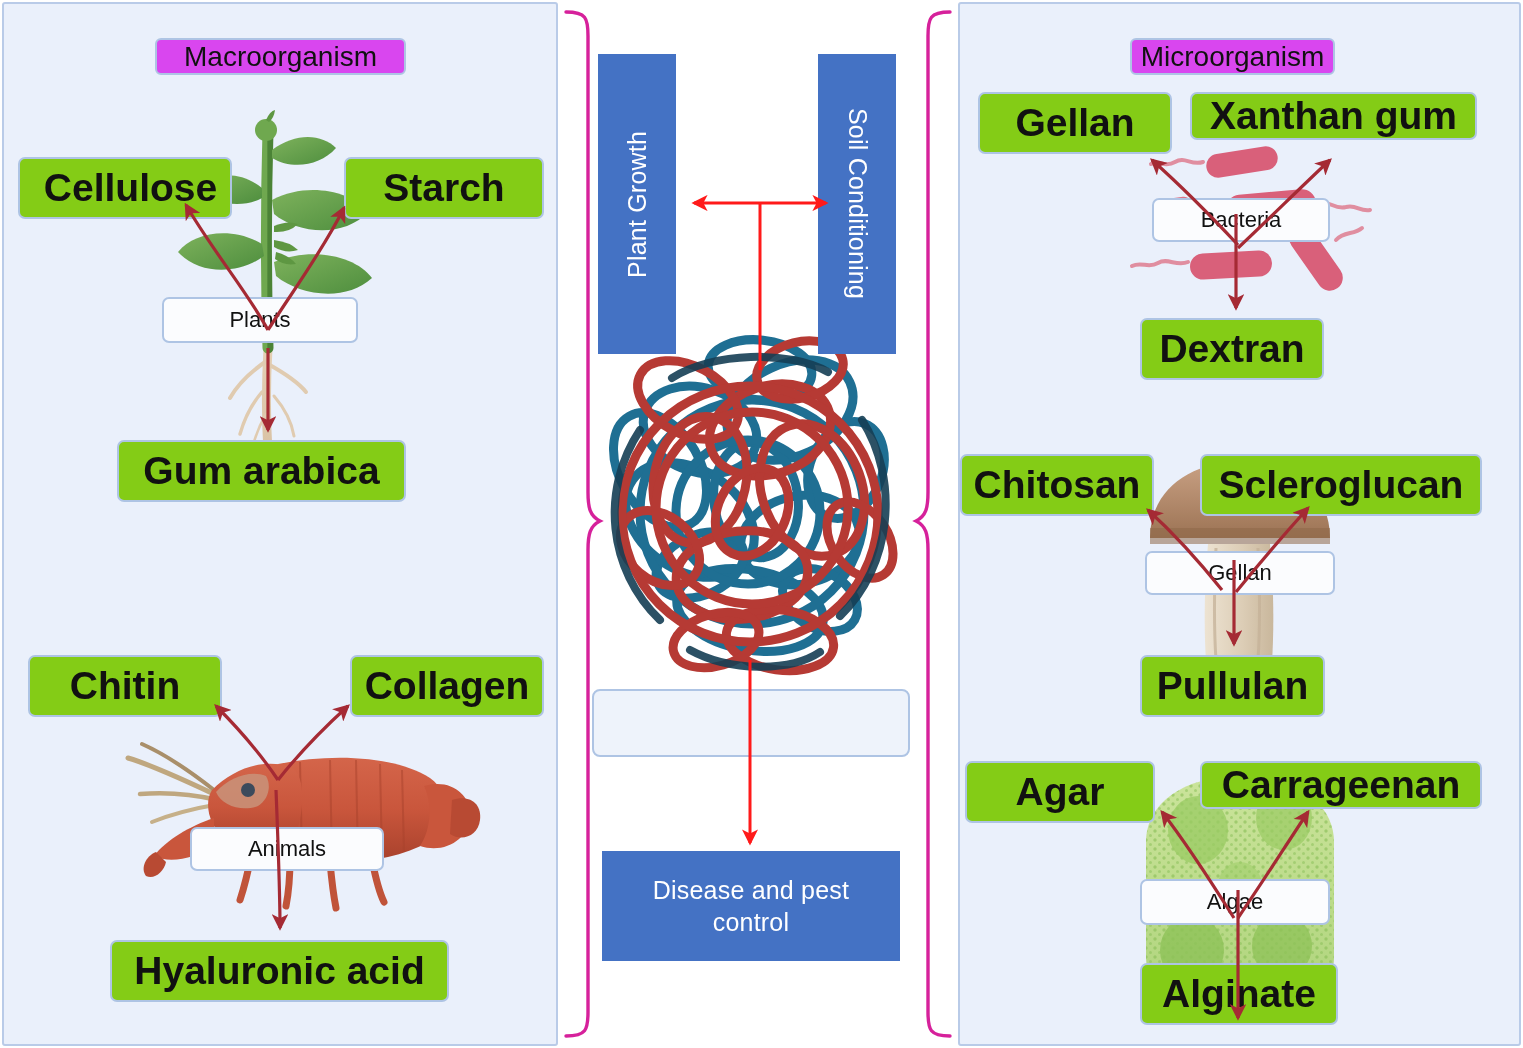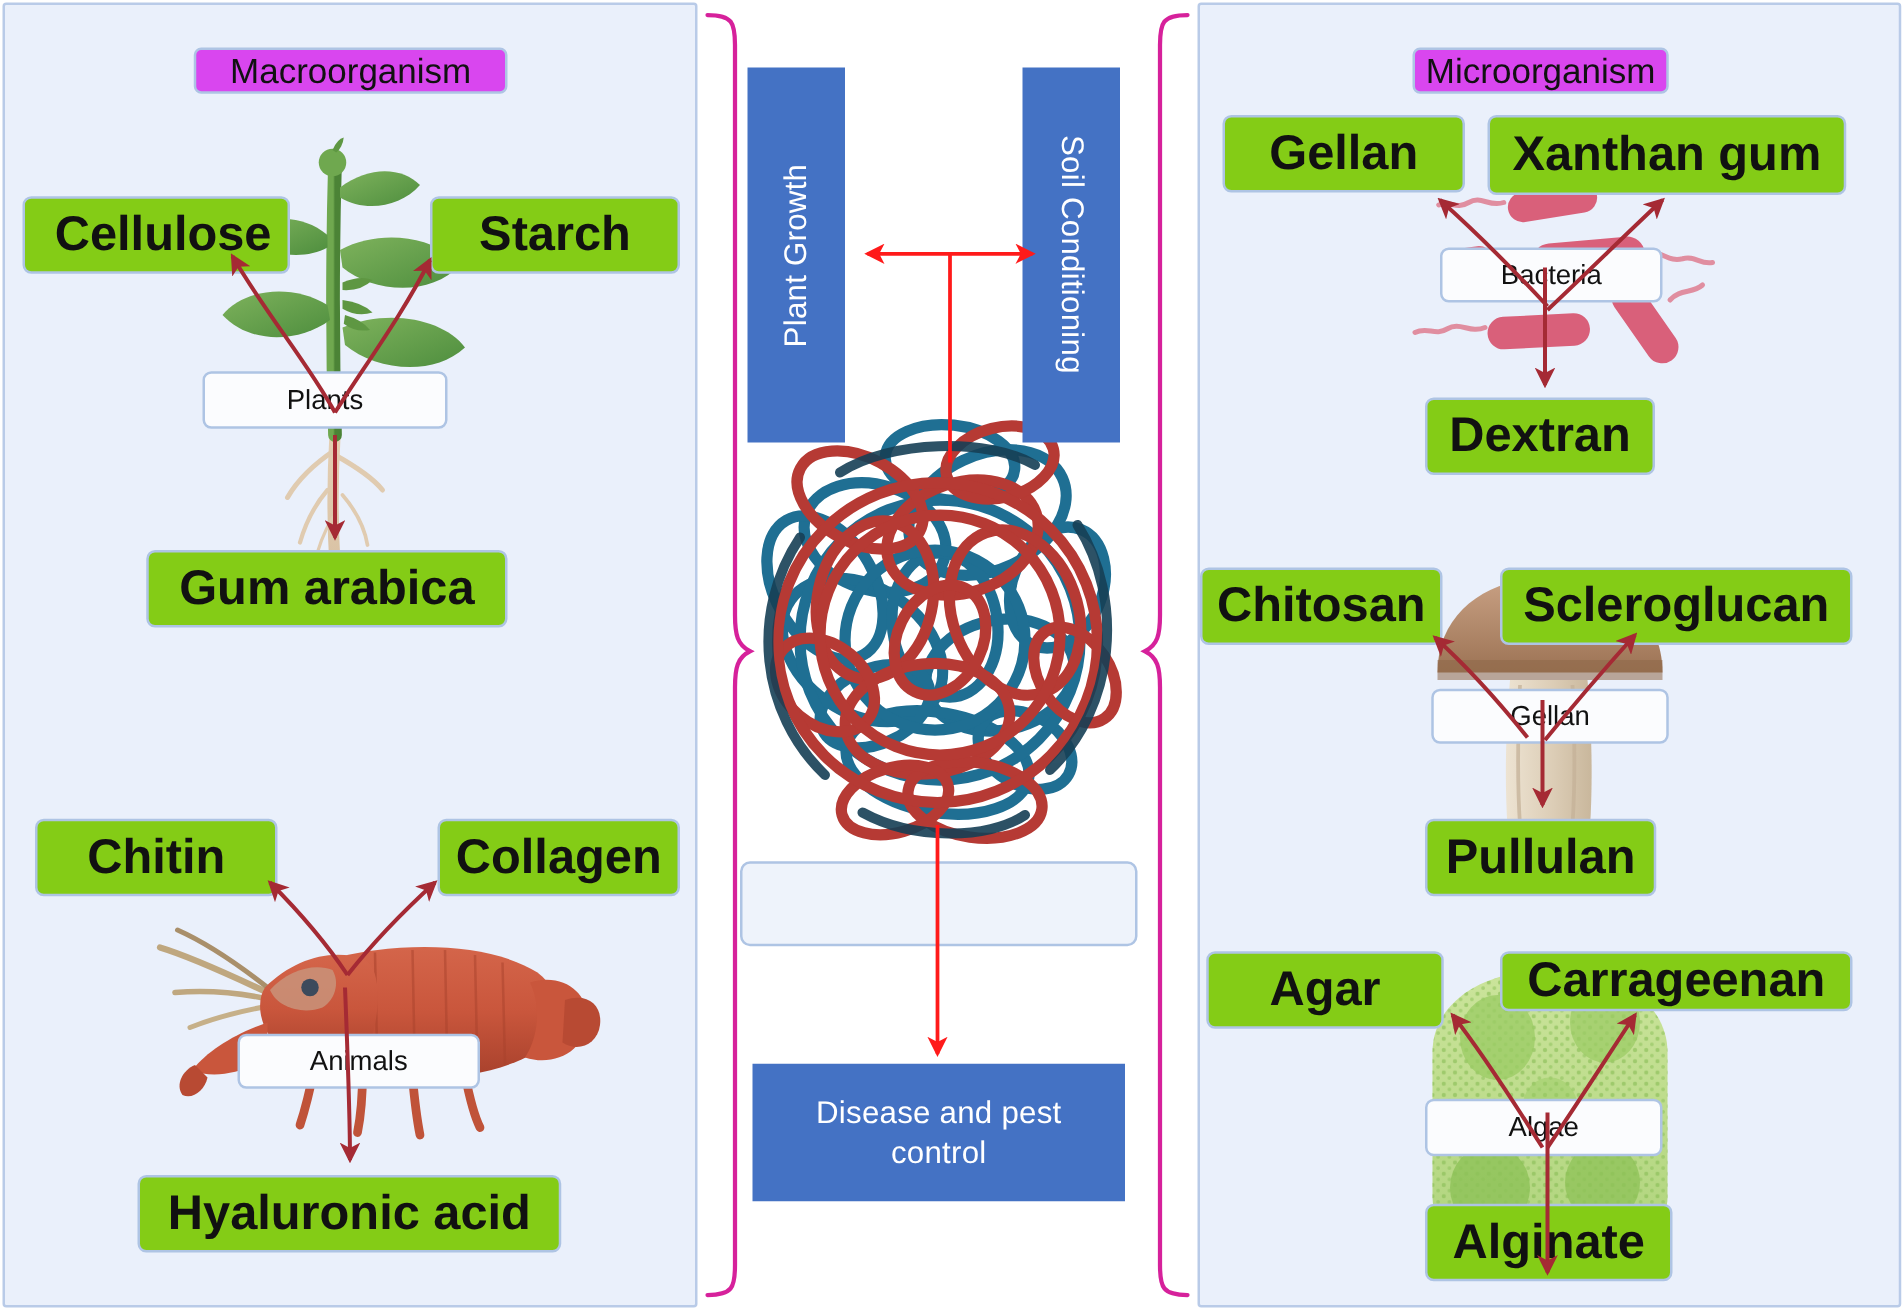--- a/index.html
+++ b/index.html
@@ -267,21 +267,21 @@
   <div class="lbl big" style="left:117px;top:440px;width:289px;height:62px;">Gum arabica</div>
 
   <div class="lbl big" style="left:28px;top:655px;width:194px;height:62px;">Chitin</div>
   <div class="lbl big" style="left:350px;top:655px;width:194px;height:62px;">Collagen</div>
   <div class="lbl mid" style="left:190px;top:827px;width:194px;height:44px;">Animals</div>
   <div class="lbl big" style="left:110px;top:940px;width:339px;height:62px;">Hyaluronic acid</div>
 
   <div class="lbl small" style="left:1130px;top:38px;width:205px;height:37px;">Microorganism</div>
 
   <div class="lbl big" style="left:978px;top:92px;width:194px;height:62px;">Gellan</div>
-  <div class="lbl big" style="left:1190px;top:92px;width:287px;height:64px;text-align:right;">Xanthan gum</div>
+  <div class="lbl big" style="left:1190px;top:92px;width:287px;height:48px;text-align:right;">Xanthan gum</div>
   <div class="lbl mid" style="left:1152px;top:198px;width:178px;height:44px;">Bacteria</div>
   <div class="lbl big" style="left:1140px;top:318px;width:184px;height:62px;">Dextran</div>
 
   <div class="lbl big" style="left:960px;top:454px;width:194px;height:62px;">Chitosan</div>
   <div class="lbl big" style="left:1200px;top:454px;width:282px;height:62px;">Scleroglucan</div>
   <div class="lbl mid" style="left:1145px;top:551px;width:190px;height:44px;">Gellan</div>
   <div class="lbl big" style="left:1140px;top:655px;width:185px;height:62px;">Pullulan</div>
 
   <div class="lbl big" style="left:965px;top:761px;width:190px;height:62px;">Agar</div>
   <div class="lbl big" style="left:1200px;top:761px;width:282px;height:48px;">Carrageenan</div>

